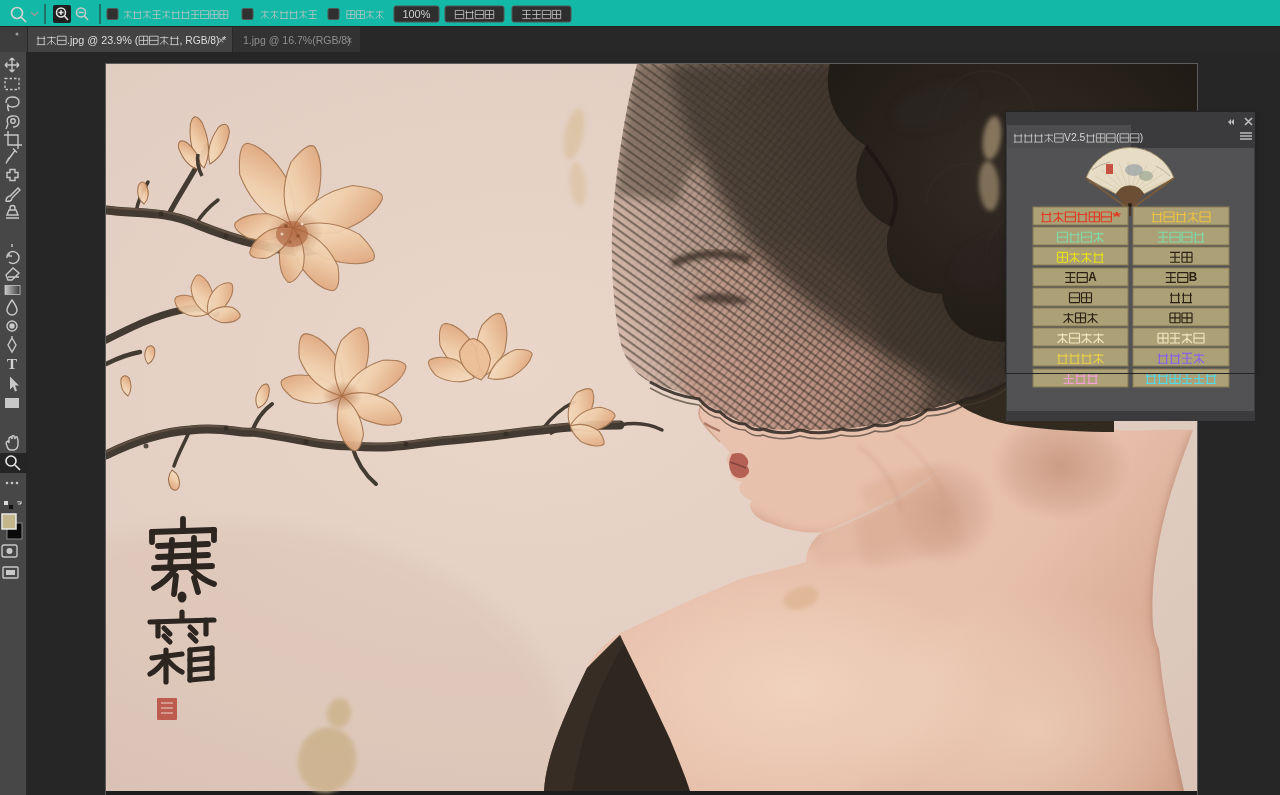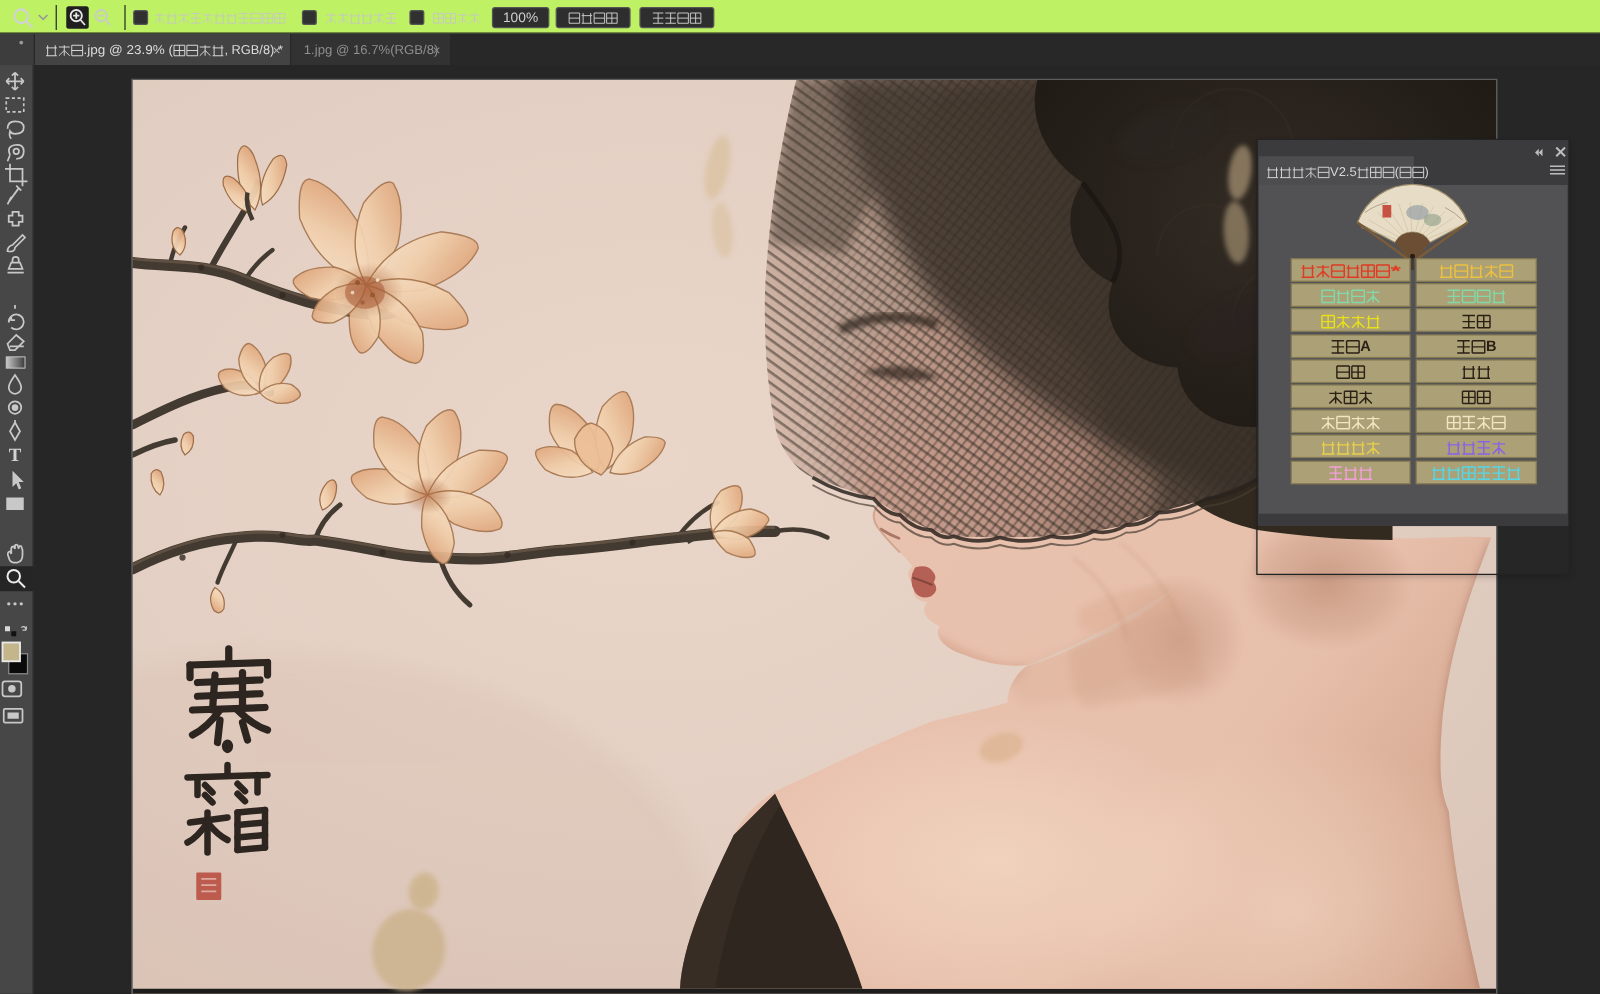--- a/index.html
+++ b/index.html
@@ -1,26 +1,26 @@
 <!DOCTYPE html>
 <html><head><meta charset="utf-8">
 <style>
 * { margin:0; padding:0; box-sizing:border-box; }
 svg { display:block; }
 html,body { width:1280px; height:795px; overflow:hidden; background:#282828;
   font-family:"Liberation Sans", sans-serif; }
-#optbar { position:absolute; left:0; top:0; width:1280px; height:27px; background:#bef264;
+#optbar { position:absolute; left:0; top:0; width:1280px; height:27px; background:#14b8a6;
   border-bottom:1px solid #222; }
 #tabbar { position:absolute; left:0; top:27px; width:1280px; height:25px;text-align:right; }
 #tools { position:absolute; left:0; top:52px; width:27px; height:743px; background:#474747;
   border-right:1px solid #2a2a2a; }
 #canvas { position:absolute; left:27px; top:52px; width:1253px; height:743px; background:#262626; }
 #photo { position:absolute; left:79px; top:12px; width:1091px; height:731px;
   box-shadow:0 0 0 1px rgba(255,255,255,0.25); }
-#panel { position:absolute; left:1006px; top:112px; width:249px; height:347px;
+#panel { position:absolute; left:1006px; top:112px; width:249px; height:261px;
   outline:1px solid #232323; box-shadow:0 2px 6px rgba(0,0,0,0.3); }
 </style></head>
 <body>
 <div id="canvas">
     <div id="photo">
       <svg width="1091" height="731" viewBox="0 0 1091 731">
         <defs>
           <radialGradient id="bg" cx="0.38" cy="0.42" r="0.9">
             <stop offset="0" stop-color="#e9d6c9"></stop>
             <stop offset="0.55" stop-color="#e2cec2"></stop>

